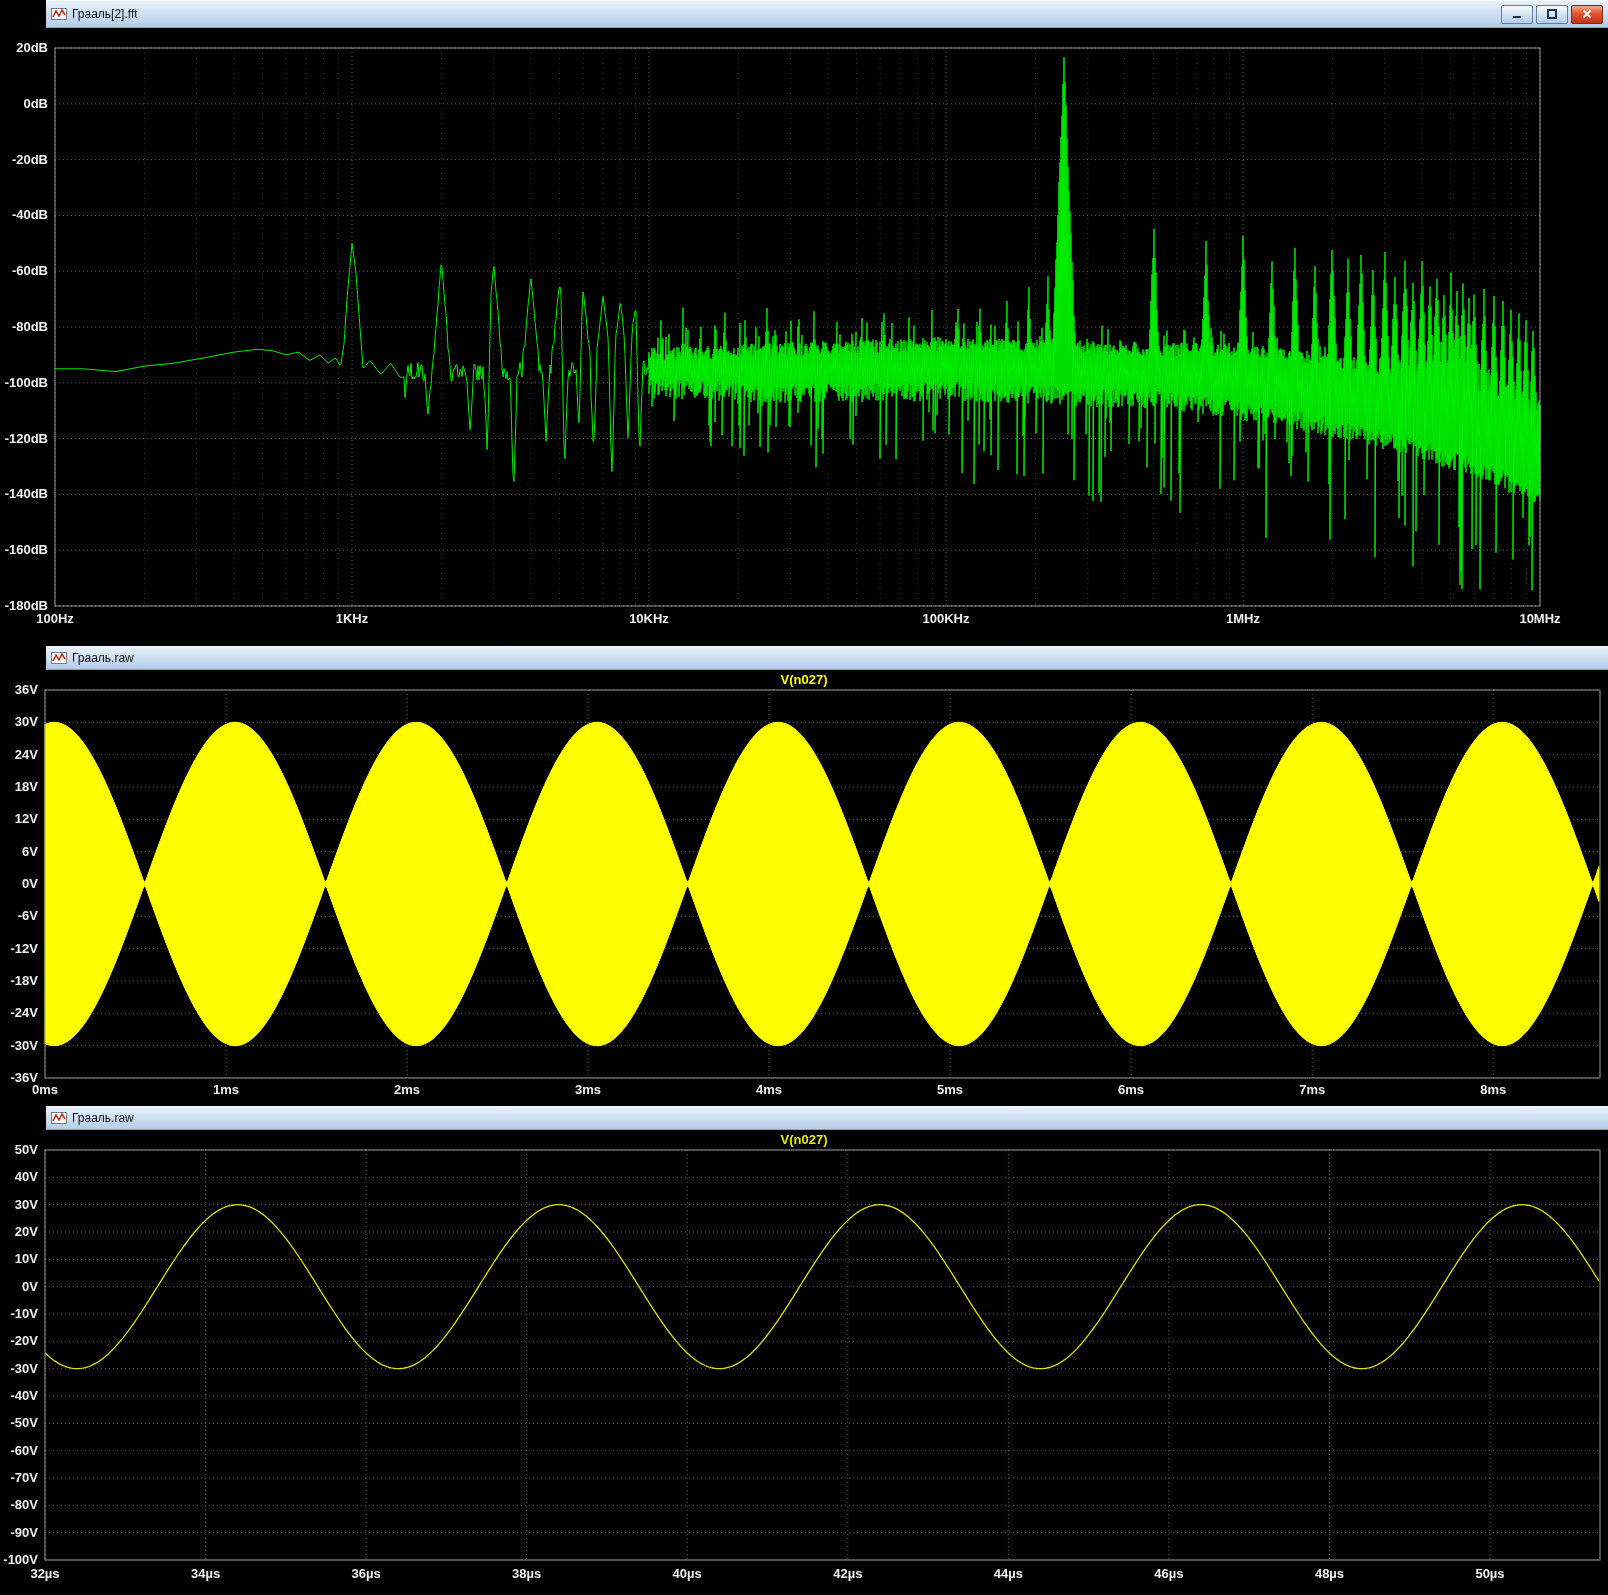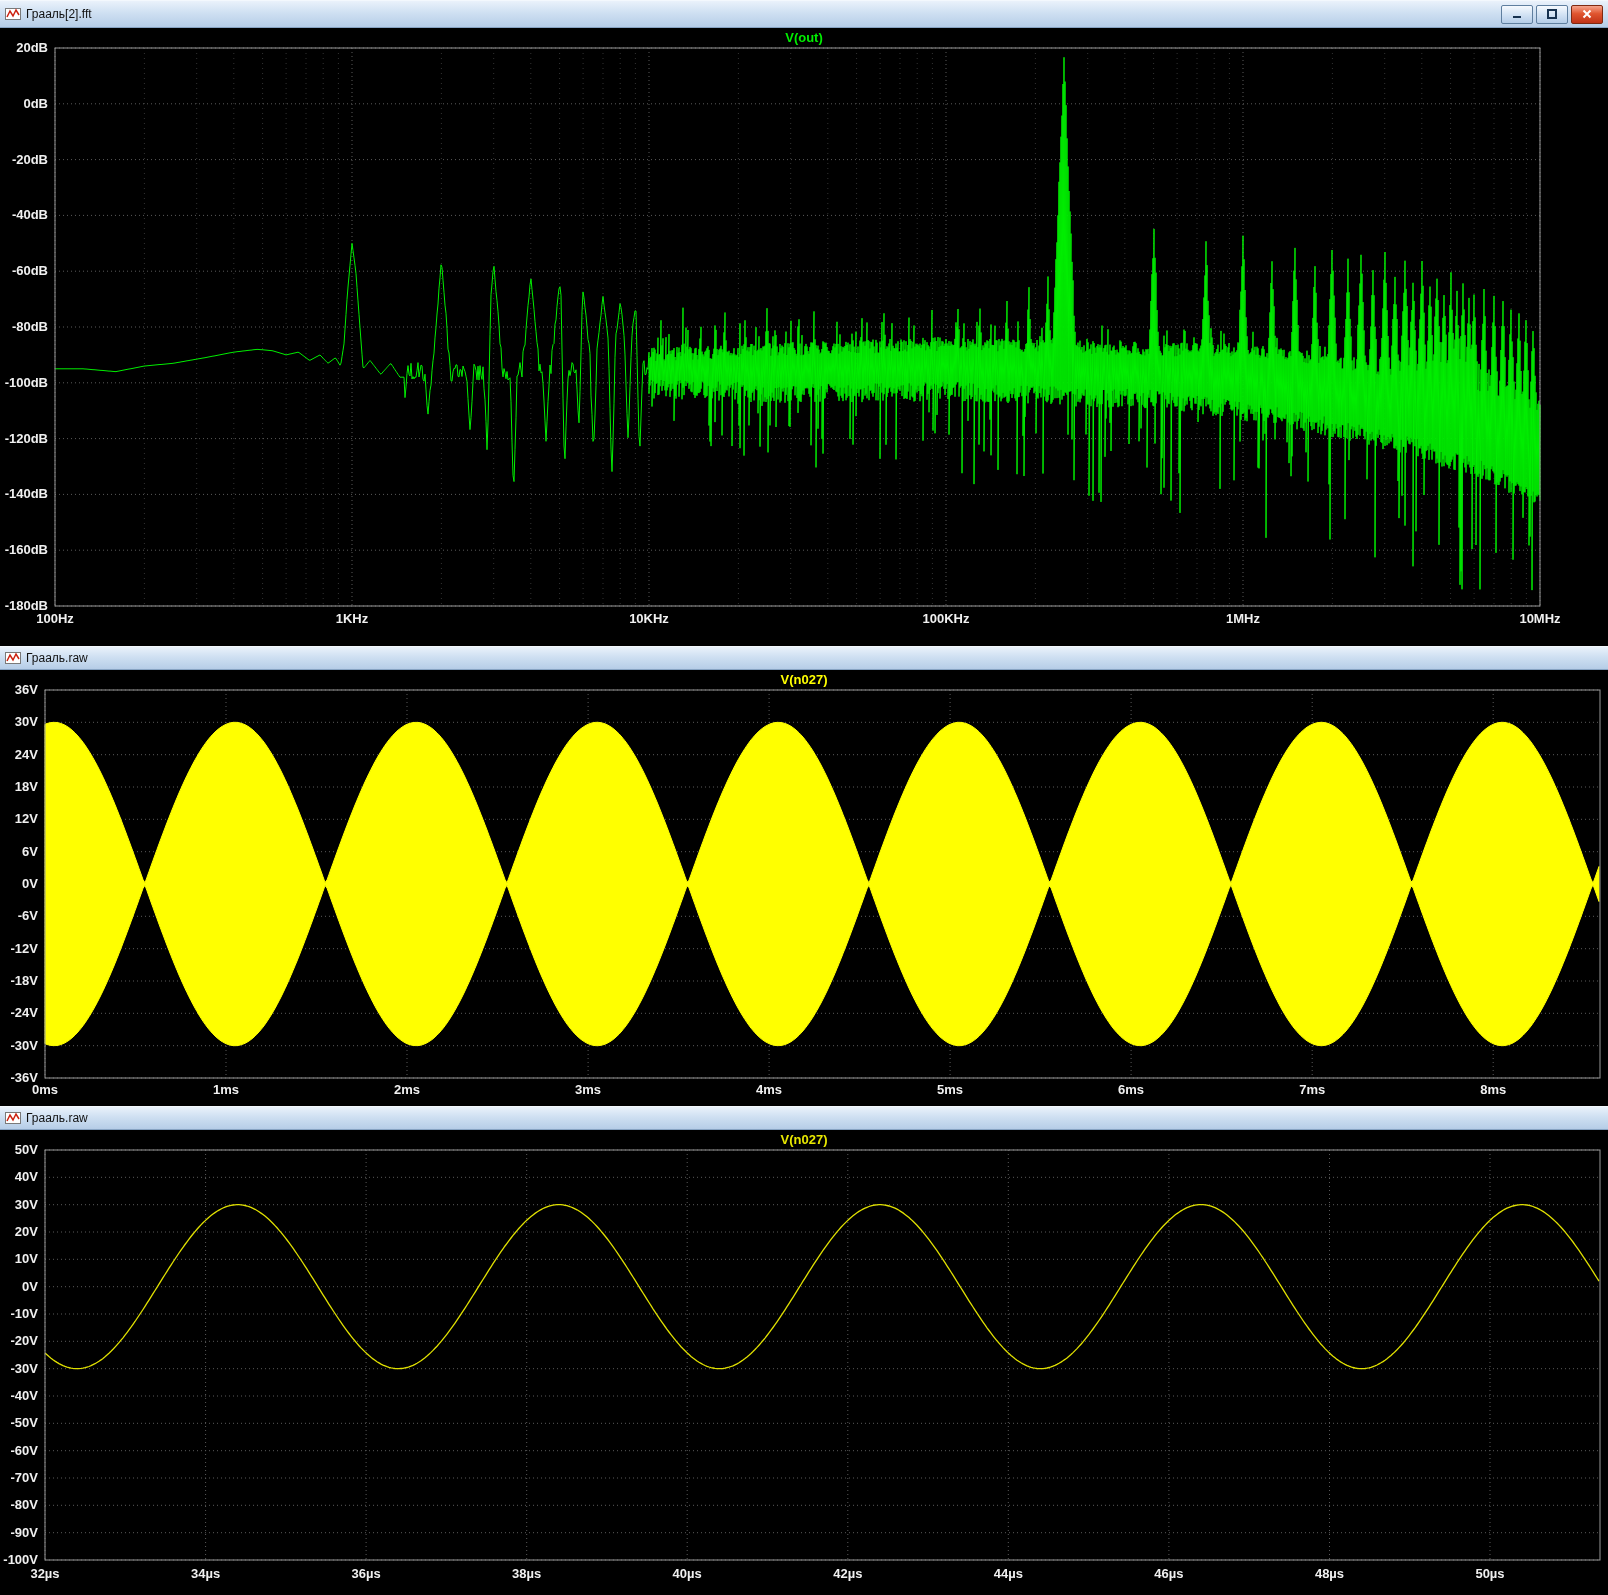--- a/index.html
+++ b/index.html
@@ -4,21 +4,21 @@
 <style>
   html,body{margin:0;padding:0;background:#000;}
   body{width:1608px;height:1595px;position:relative;overflow:hidden;
        font-family:"Liberation Sans",sans-serif;}
   .pane{position:absolute;left:0;width:1608px;background:#000;}
   #pane1{top:0;height:646px;}
   #pane2{top:646px;height:460px;}
   #pane3{top:1106px;height:489px;}
   .titlebar{height:24px;background:linear-gradient(#eaf2fb,#cfe0f2 45%,#b6cde7);
             border-bottom:1px solid #87a3c2;border-top:1px solid #f3f8fd;
-            display:flex;align-items:center;padding:0 5px;box-sizing:border-box;}
+            display:flex;align-items:center;padding:0 5px;box-sizing:border-box;margin-left:46px;}
   #pane1 .titlebar{height:28px;}
   .title-text{font-size:12px;color:#101010;margin-left:5px;white-space:nowrap;}
   .app-icon{display:inline-flex;align-items:center;}
   .win-buttons{margin-left:auto;display:flex;gap:3px;align-items:center;}
   .win-btn{width:30px;height:17px;border:1px solid #5f7f9f;border-radius:2px;
            background:linear-gradient(#f6fafe,#d3e3f4 50%,#b5cde8);
            display:inline-flex;align-items:center;justify-content:center;cursor:default;}
   .win-btn.close{background:linear-gradient(#f5a58d,#e0552f 45%,#c03317);border-color:#7e2a12;}
   .plot-host{position:absolute;left:0;right:0;bottom:0;background:#000;}
   #pane1 .plot-host{top:28px;}
@@ -131,21 +131,20 @@
         <text x="48.0" y="135.6" fill="#f0f0f0" font-size="13" font-weight="bold" text-anchor="end" font-family="Liberation Sans, sans-serif">-20dB</text>
         <text x="48.0" y="191.4" fill="#f0f0f0" font-size="13" font-weight="bold" text-anchor="end" font-family="Liberation Sans, sans-serif">-40dB</text>
         <text x="48.0" y="247.2" fill="#f0f0f0" font-size="13" font-weight="bold" text-anchor="end" font-family="Liberation Sans, sans-serif">-60dB</text>
         <text x="48.0" y="303.0" fill="#f0f0f0" font-size="13" font-weight="bold" text-anchor="end" font-family="Liberation Sans, sans-serif">-80dB</text>
         <text x="48.0" y="358.8" fill="#f0f0f0" font-size="13" font-weight="bold" text-anchor="end" font-family="Liberation Sans, sans-serif">-100dB</text>
         <text x="48.0" y="414.6" fill="#f0f0f0" font-size="13" font-weight="bold" text-anchor="end" font-family="Liberation Sans, sans-serif">-120dB</text>
         <text x="48.0" y="470.4" fill="#f0f0f0" font-size="13" font-weight="bold" text-anchor="end" font-family="Liberation Sans, sans-serif">-140dB</text>
         <text x="48.0" y="526.2" fill="#f0f0f0" font-size="13" font-weight="bold" text-anchor="end" font-family="Liberation Sans, sans-serif">-160dB</text>
         <text x="48.0" y="582.0" fill="#f0f0f0" font-size="13" font-weight="bold" text-anchor="end" font-family="Liberation Sans, sans-serif">-180dB</text>
       </svg>
-    <div class="plot-title" style="color: rgb(0, 238, 0);">V(out)</div>
   </div>
 </div>
 
 <div class="pane" id="pane2">
   <div class="titlebar">
     <span class="app-icon">
       <svg width="16" height="14">
           <rect x="0.5" y="1.5" width="15" height="11" fill="#ffffff" stroke="#7a7a7a"></rect>
           <polyline points="2,10 5,4 8,9 11,3 14,8" stroke="#cc2211" stroke-width="1.5" fill="none"></polyline>
         </svg>

